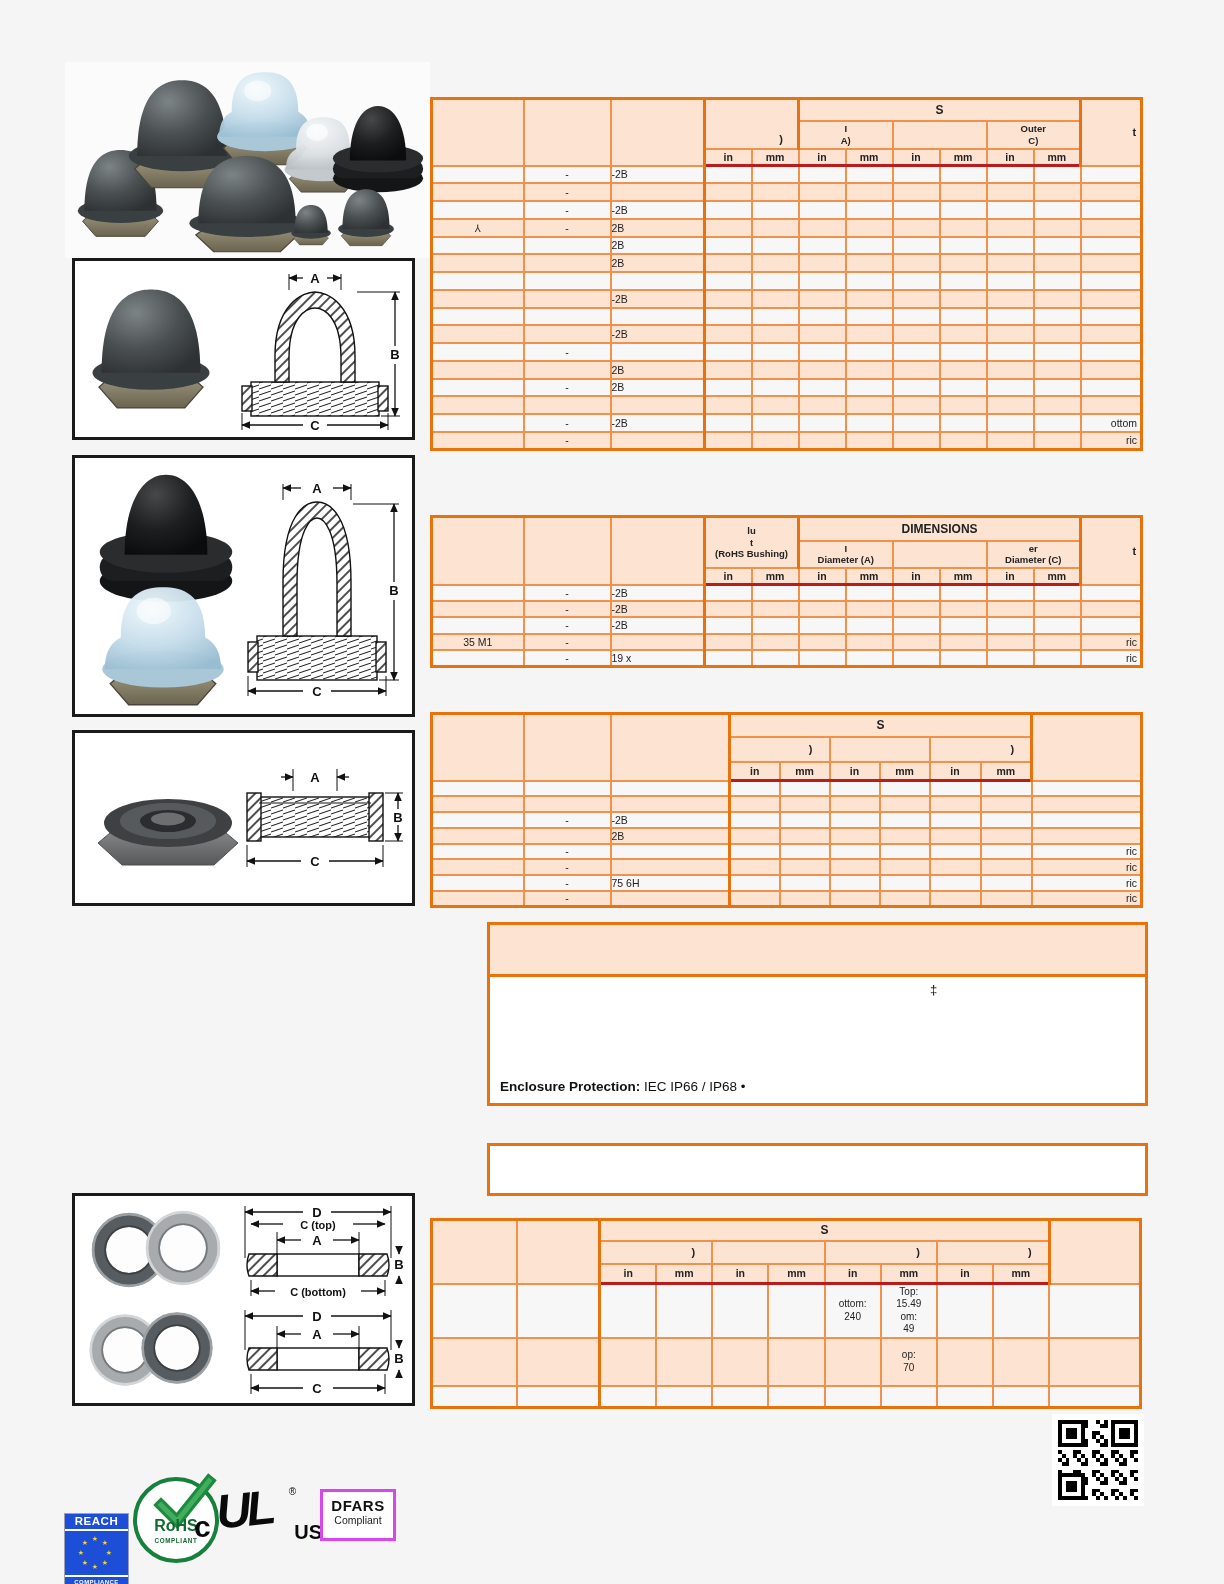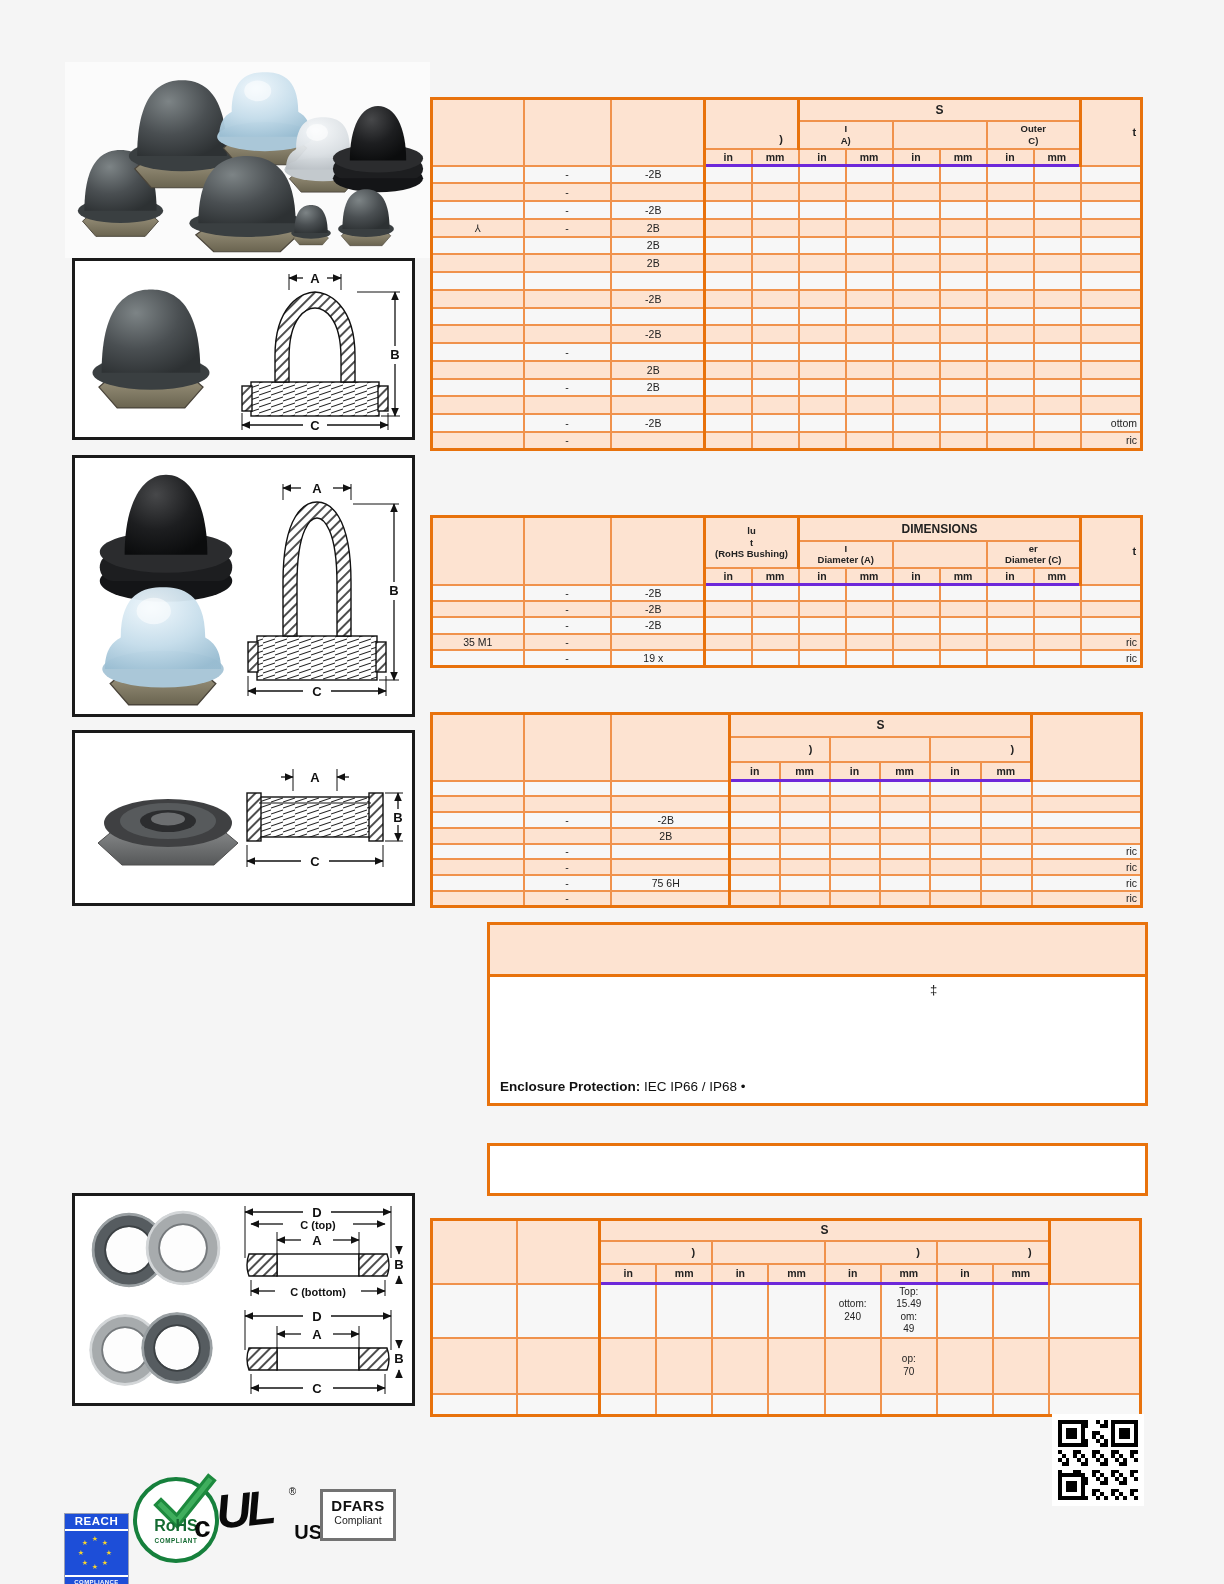--- a/index.html
+++ b/index.html
@@ -5,21 +5,21 @@
   html,body{margin:0;padding:0;background:#e9e9e9;}
   #page{position:relative;width:1224px;height:1584px;background:#f5f5f5;
         font-family:"Liberation Sans",sans-serif;overflow:hidden;margin:0 auto;}
 
   
   .otable{position:absolute;border-collapse:collapse;table-layout:fixed;background:#fff;}
   .otable,
   .otable.b3{border:3px solid #e8720c;}
   .otable th,.otable td{border:2px solid #f0924c;padding:0;white-space:pre-line;overflow:hidden;}
   .otable thead th{background:#fde3d1;font-weight:bold;color:#222;text-align:center;vertical-align:middle;}
-  .otable thead tr:last-child th{border-bottom:3px solid #6d28d9;}
+  .otable thead tr:last-child th{border-bottom:3px solid #b91c1c;}
   .otable tbody tr:nth-child(odd){background:#f7f7f7;}
   .otable tbody tr:nth-child(even){background:#fde3d1;}
   .otable td{font-size:10.5px;color:#222;text-align:center;vertical-align:middle;}
   .br{border-right:3px solid #e8720c !important;}
   .bl{border-left:3px solid #e8720c !important;}
   .h-s{font-size:12px;}
   .h-unit{font-size:10.5px;}
   .h-grp{font-size:9.5px;line-height:1.2;}
   .h-paren{vertical-align:bottom !important;text-align:right !important;padding:0 14px 3px 0 !important;font-size:11px;}
   .h-paren-m{text-align:right !important;padding-right:16px !important;font-size:11px;}
@@ -29,24 +29,24 @@
   #t1 thead tr:nth-child(1){height:22px;} #t1 thead tr:nth-child(2){height:28px;} #t1 thead tr:nth-child(3){height:17px;}
   #t1 tbody tr{height:17.75px;}
   #t2{left:430px;top:515px;width:712px;}
   #t2 thead tr:nth-child(1){height:24px;} #t2 thead tr:nth-child(2){height:27px;} #t2 thead tr:nth-child(3){height:17px;}
   #t2 tbody tr{height:16.4px;}
   #t3{left:430px;top:712px;width:712px;}
   #t3 thead tr:nth-child(1){height:23px;} #t3 thead tr:nth-child(2){height:25px;} #t3 thead tr:nth-child(3){height:19px;}
   #t3 tbody tr{height:15.75px;}
   #t4{left:430px;top:1218px;width:712px;}
   #t4 thead tr:nth-child(1){height:21px;} #t4 thead tr:nth-child(2){height:23px;} #t4 thead tr:nth-child(3){height:20px;}
-  #t4 tbody tr:nth-child(1){height:54px;} #t4 tbody tr:nth-child(2){height:56px;} #t4 tbody tr:nth-child(3){height:22px;}
+  #t4 tbody tr:nth-child(1){height:54px;} #t4 tbody tr:nth-child(2){height:48px;} #t4 tbody tr:nth-child(3){height:22px;}
   #t4 td{font-size:10px;line-height:1.25;}
 
-  #t1 td.c2,#t2 td.c2,#t3 td.c2{text-align:center;padding-right:8px;}
+  #t1 td.c2,#t2 td.c2,#t3 td.c2{text-align:left;padding-right:8px;}
   #t1 td.c11,#t2 td.c11,#t3 td.c9,#t4 td.c10{text-align:right;padding-right:3px;}
   #t1 td.c2,#t2 td.c2,#t3 td.c2,#t4 td.c1{border-right:3px solid #e8720c;}
 
   
   .notebox{position:absolute;border:3px solid #e8720c;background:#fff;}
   #note1{left:487px;top:922px;width:655px;height:178px;}
   #note1 .nb-head{height:49px;background:#fde3d1;border-bottom:3px solid #e8720c;}
   #note1 .dagger{position:absolute;left:440px;top:57px;font-size:13px;color:#111;}
   #note1 .encl{position:absolute;left:10px;bottom:9px;font-size:13.5px;color:#111;}
   #note1 .encl b{font-weight:bold;}
@@ -67,21 +67,21 @@
   #reach .r-sub{position:absolute;left:0;right:0;bottom:0;height:11px;border-top:2px solid #fff;color:#fff;font-weight:bold;font-size:6px;text-align:center;line-height:11px;letter-spacing:.4px;}
   #rohs{position:absolute;left:133px;top:1477px;width:78px;height:78px;border-radius:50%;border:4px solid #16803c;background:#fff;}
   #rohs .rh-title{position:absolute;left:0;right:0;top:36px;text-align:center;font-weight:bold;font-size:16px;color:#136a31;}
   #rohs .rh-sub{position:absolute;left:0;right:0;top:56px;text-align:center;font-weight:bold;font-size:6.3px;color:#136a31;letter-spacing:.6px;}
   #rohs svg{position:absolute;left:6px;top:-14px;}
   #ulmark{position:absolute;left:194px;top:1486px;width:128px;height:66px;}
   #ulmark .ul-c{position:absolute;left:0;bottom:8px;font-weight:bold;font-size:30px;color:#0a0a0a;}
   #ulmark .ul-us{position:absolute;right:0;bottom:8px;font-weight:bold;font-size:20px;color:#0a0a0a;}
   #ulmark .ul-reg{position:absolute;right:26px;top:0;font-size:10px;color:#0a0a0a;}
   #ulmark .ul-letters{position:absolute;left:22px;top:-4px;font-weight:bold;font-style:italic;font-size:48px;color:#0a0a0a;transform:rotate(-6deg);letter-spacing:-4px;}
-  #dfars{position:absolute;left:320px;top:1489px;width:70px;height:46px;background:#fff;border:3px solid #737373;}
+  #dfars{position:absolute;left:320px;top:1489px;width:70px;height:46px;background:#fff;border:3px solid #d946ef;}
   #dfars .df-title{margin-top:5px;text-align:center;font-weight:bold;font-size:15px;color:#111;letter-spacing:.5px;}
   #dfars .df-sub{text-align:center;font-size:10.5px;color:#222;}
 
   
   #qrtile{position:absolute;left:1052px;top:1414px;width:92px;height:92px;background:#fff;}
   #qrtile svg{position:absolute;left:6px;top:6px;}
 </style>
 </head>
 <body>
 

